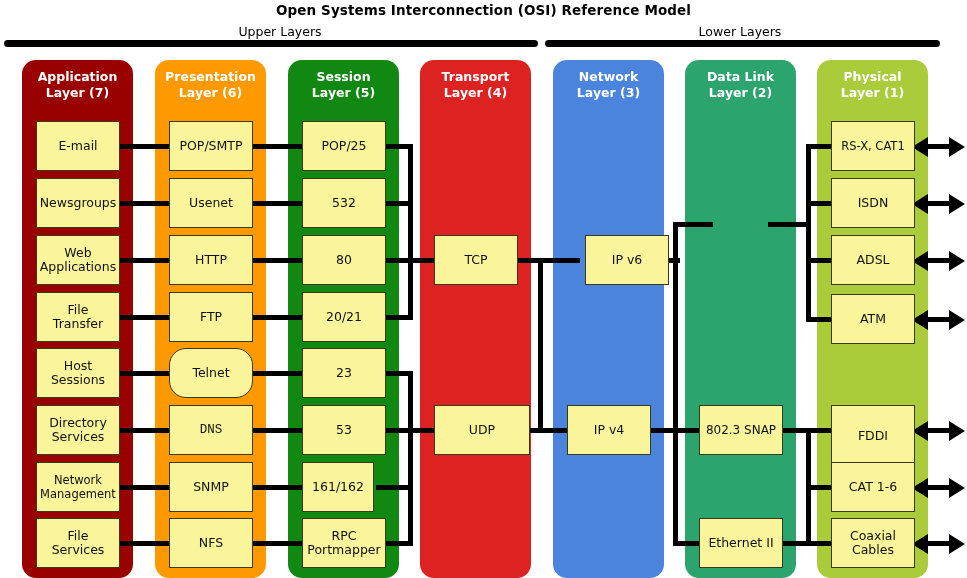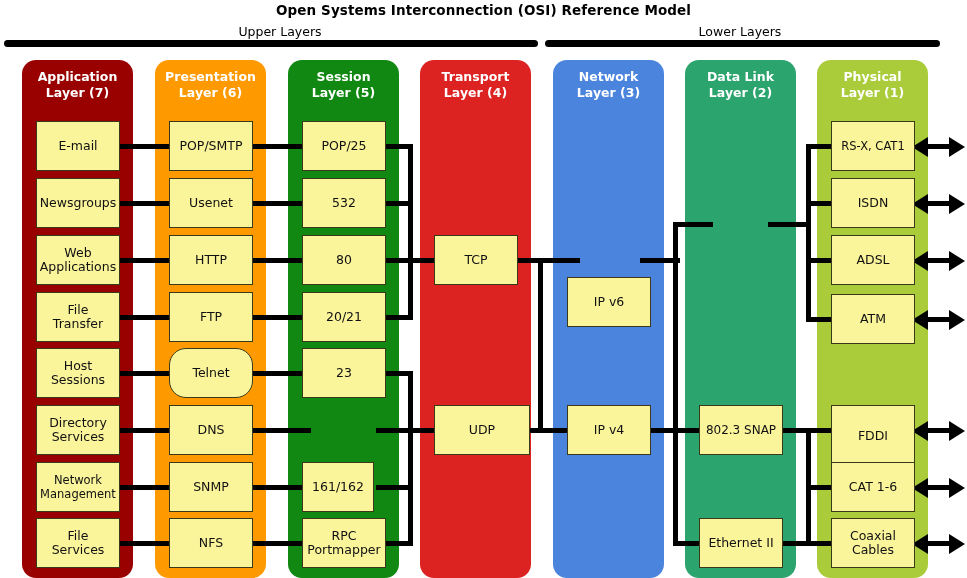--- a/index.html
+++ b/index.html
@@ -263,37 +263,38 @@
   <div class="pbox" style="left:36px; top:462px; width:84px; height:50px; font-size:11.5px;">Network
 Management</div>
   <div class="pbox" style="left:36px; top:518px; width:84px; height:50px;">File
 Services</div>
 
   <div class="pbox" style="left:169px; top:121px; width:84px; height:50px;">POP/SMTP</div>
   <div class="pbox" style="left:169px; top:178px; width:84px; height:50px;">Usenet</div>
   <div class="pbox" style="left:169px; top:235px; width:84px; height:50px;">HTTP</div>
   <div class="pbox" style="left:169px; top:292px; width:84px; height:50px;">FTP</div>
   <div class="pbox" style="left:169px; top:348px; width:84px; height:50px;border-radius:17px;">Telnet</div>
-  <div class="pbox" style="left:169px; top:405px; width:84px; height:50px;">DNS</div>
+  <div class="pbox" style="left:169px; top:405px; width:84px; height:50px;font-family:Liberation Mono, monospace;">DNS</div>
   <div class="pbox" style="left:169px; top:462px; width:84px; height:50px;">SNMP</div>
   <div class="pbox" style="left:169px; top:518px; width:84px; height:50px;">NFS</div>
 
   <div class="pbox" style="left:302px; top:121px; width:84px; height:50px;">POP/25</div>
   <div class="pbox" style="left:302px; top:178px; width:84px; height:50px;">532</div>
   <div class="pbox" style="left:302px; top:235px; width:84px; height:50px;">80</div>
   <div class="pbox" style="left:302px; top:292px; width:84px; height:50px;text-align:center;">20/21</div>
   <div class="pbox" style="left:302px; top:348px; width:84px; height:50px;">23</div>
+  <div class="pbox" style="left:302px; top:405px; width:84px; height:50px;">53</div>
   <div class="pbox" style="left:302px; top:462px; width:72px; height:50px;">161/162</div>
   <div class="pbox" style="left:302px; top:518px; width:84px; height:50px;">RPC
 Portmapper</div>
 
   <div class="pbox" style="left:434px; top:235px; width:84px; height:50px;">TCP</div>
   <div class="pbox" style="left:434px; top:405px; width:96px; height:50px;">UDP</div>
 
-  <div class="pbox" style="left:567px; top:235px; width:84px; height:50px;margin-top:42px;">IP v6</div>
+  <div class="pbox" style="left:585px; top:235px; width:84px; height:50px;">IP v6</div>
   <div class="pbox" style="left:567px; top:405px; width:84px; height:50px;">IP v4</div>
 
   <div class="pbox" style="left:699px; top:405px; width:84px; height:50px; font-size:12px;">802.3 SNAP</div>
   <div class="pbox" style="left:699px; top:518px; width:84px; height:50px;">Ethernet II</div>
 
   <div class="pbox" style="left:831px; top:121px; width:84px; height:50px; font-size:11.5px;">RS-X, CAT1</div>
   <div class="pbox" style="left:831px; top:178px; width:84px; height:50px;">ISDN</div>
   <div class="pbox" style="left:831px; top:235px; width:84px; height:50px;">ADSL</div>
   <div class="pbox" style="left:831px; top:294px; width:84px; height:50px;">ATM</div>
   <div class="pbox" style="left:831px; top:405px; width:84px; height:62px;">FDDI</div>

